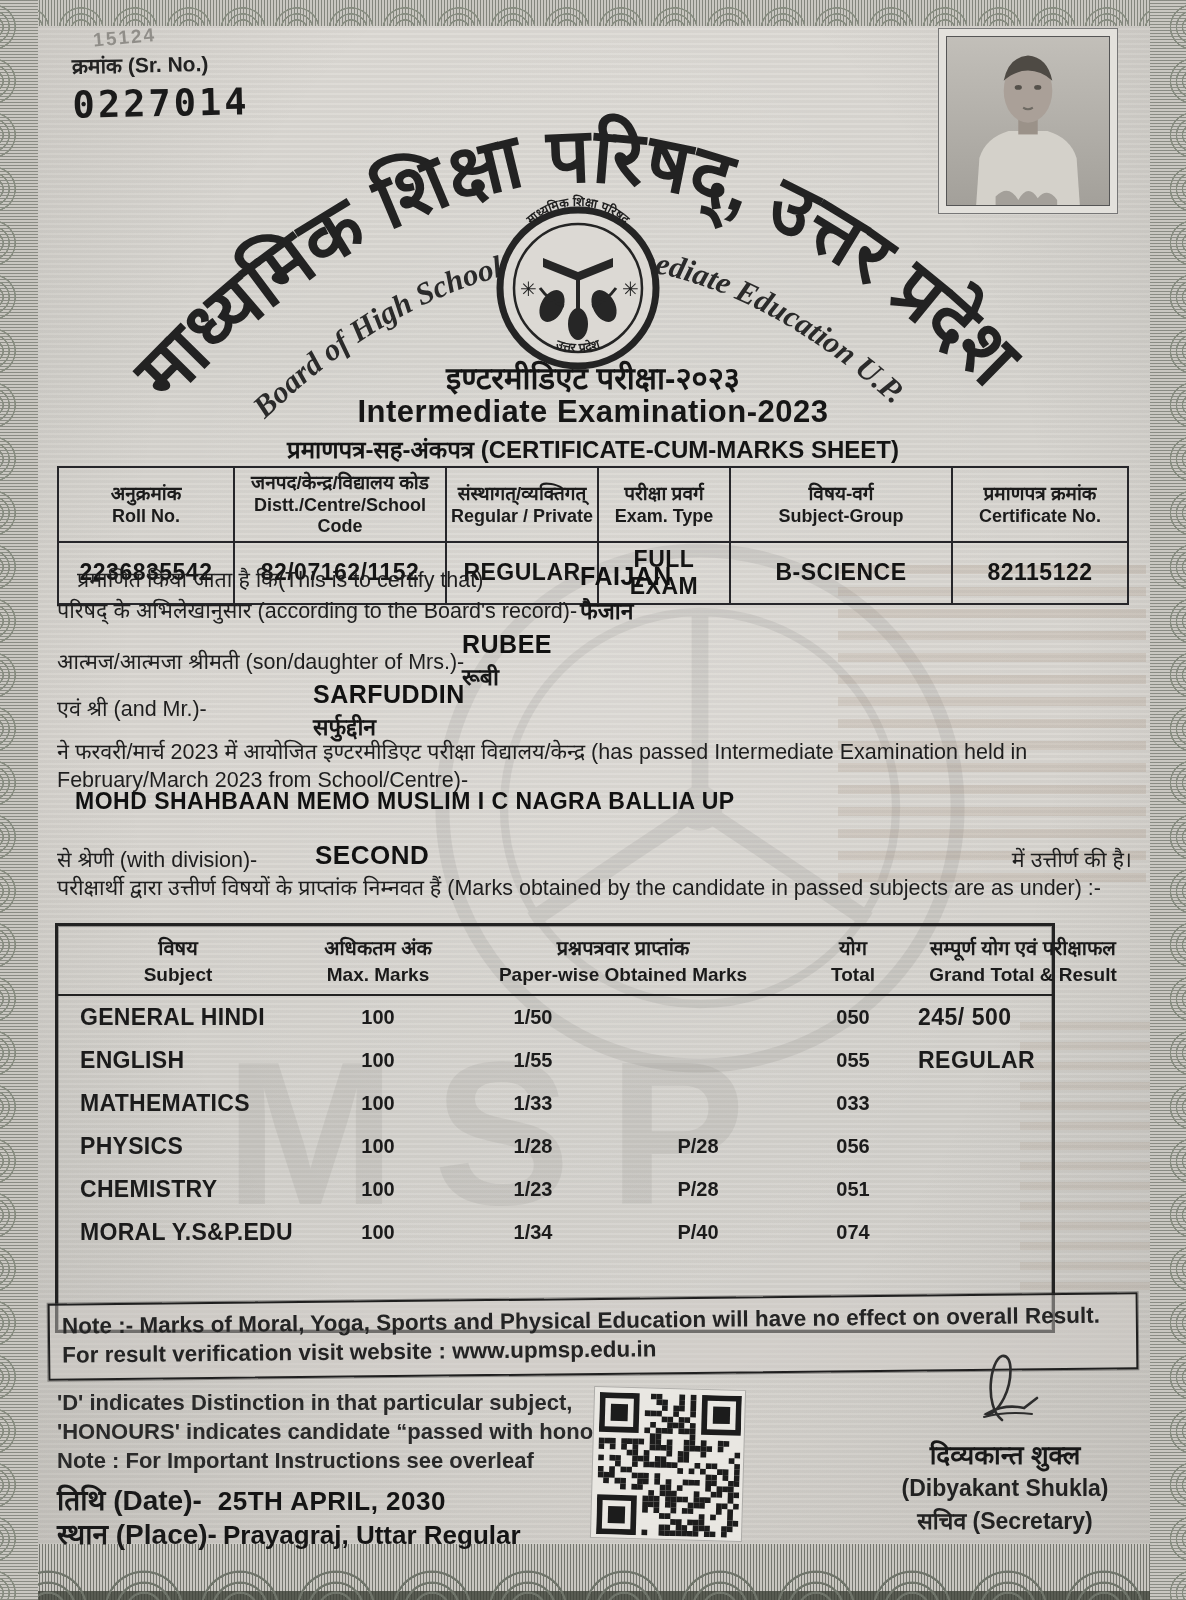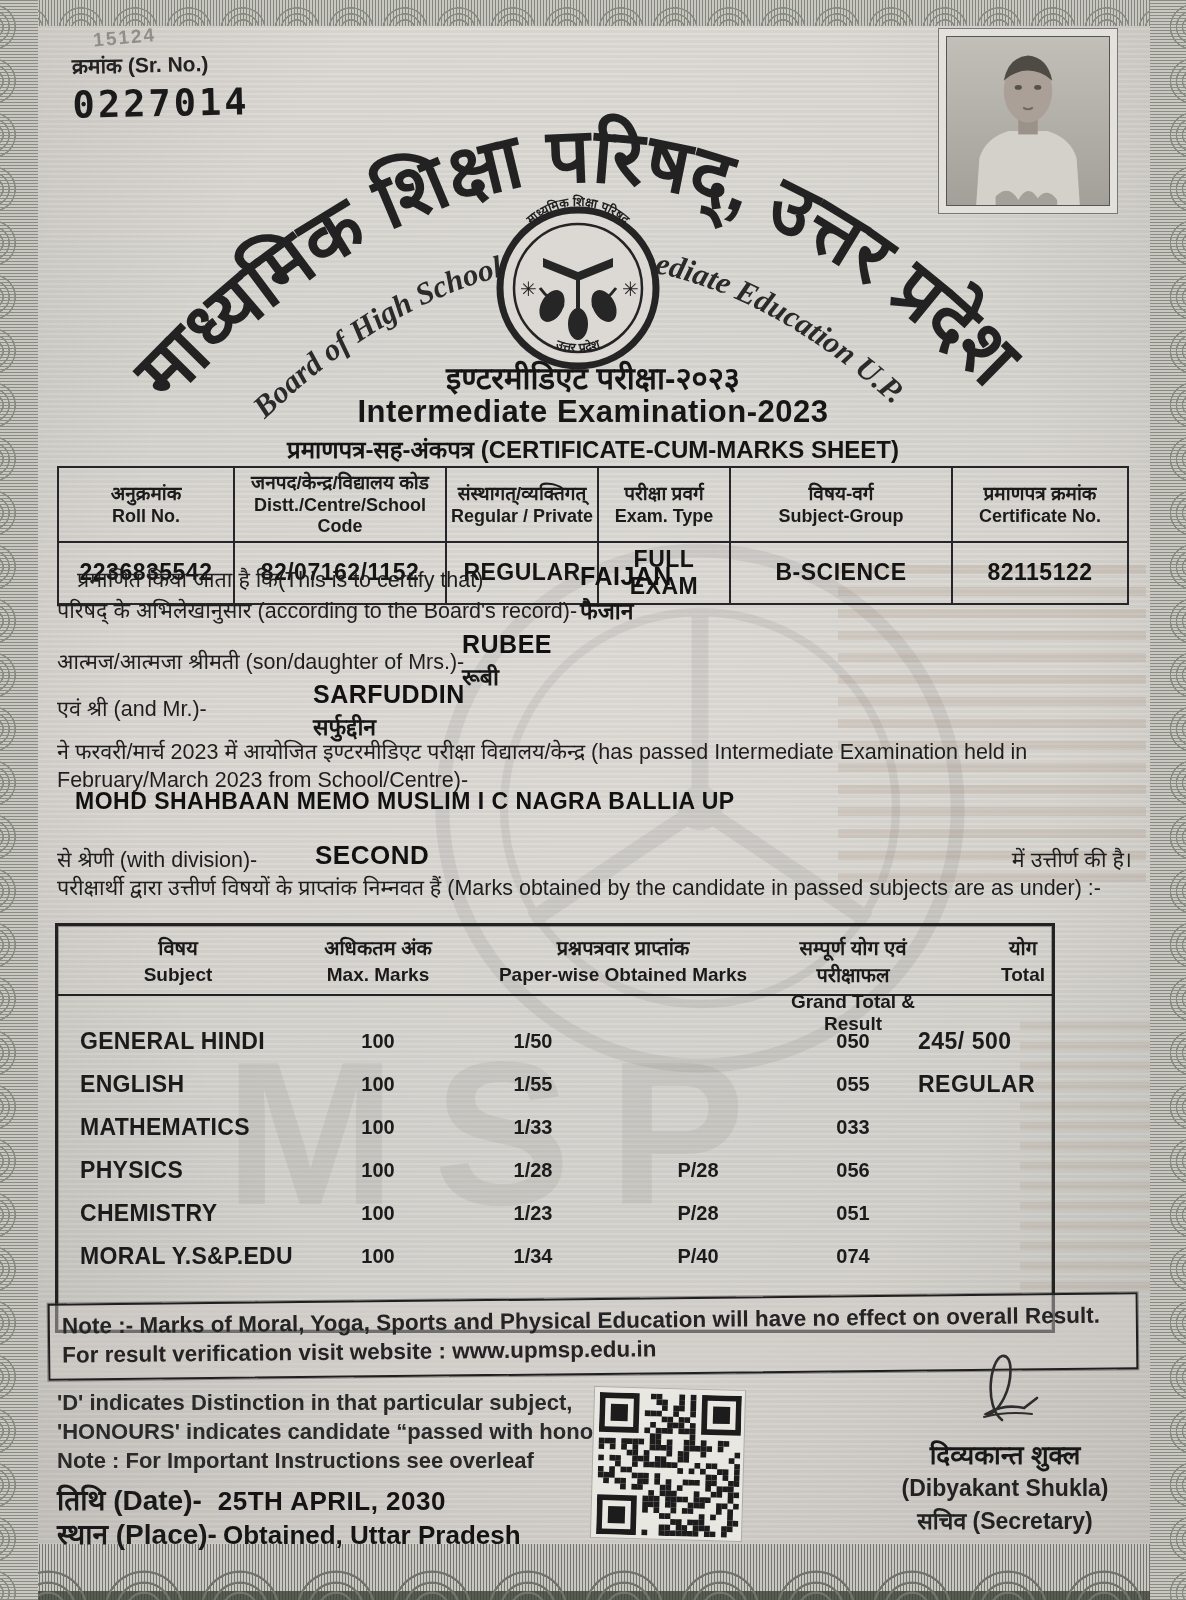--- a/index.html
+++ b/index.html
@@ -78,21 +78,21 @@
   .val-hi { font-weight:bold; font-size:23px; color:#161616; }
 
   
   .marks { position:absolute; left:55px; top:923px; width:1000px; height:410px; z-index:4;
            border:3px solid #222; box-shadow:inset 0 0 0 1px rgba(34,34,34,.35); }
   .marks-head { display:grid; grid-template-columns:240px 160px 330px 130px 210px; padding-top:8px; height:70px;
                 border-bottom:2px solid #222; }
   .marks-head .c { text-align:center; }
   .marks-head .hi { font-size:20px; font-weight:bold; color:#1a1a1a; }
   .marks-head .en { font-size:19px; font-weight:bold; color:#1a1a1a; margin-top:3px; }
-  .marks-rows { padding-top:24px; }
+  .marks-rows { padding-top:0; }
   .mrow { display:grid; grid-template-columns:240px 160px 150px 180px 130px 210px; height:43px; align-items:center; }
   .mrow .subj { padding-left:22px; font-weight:bold; font-size:23px; color:#1b1b1b; letter-spacing:.3px; }
   .mrow .num  { text-align:center; font-weight:bold; font-size:20px; color:#1b1b1b; }
   .mrow .grand{ text-align:left; font-weight:bold; font-size:23px; color:#1b1b1b; letter-spacing:.5px; }
 
   
   .notebox { position:absolute; left:48px; top:1298px; width:1090px; z-index:4; transform:rotate(-.6deg);
              border:2px solid #1f1f1f; box-shadow:0 0 0 1px rgba(31,31,31,.4); padding:6px 12px 8px; background:rgba(210,207,201,.45); }
   .notebox div { font-size:22.5px; font-weight:bold; color:#242424; line-height:1.3; }
 
@@ -274,26 +274,26 @@
         </div>
       <div class="c">
           <div class="hi">अधिकतम अंक</div>
           <div class="en">Max. Marks</div>
         </div>
       <div class="c">
           <div class="hi">प्रश्नपत्रवार प्राप्तांक</div>
           <div class="en">Paper-wise Obtained Marks</div>
         </div>
       <div class="c">
+          <div class="hi">योग</div>
+          <div class="en">Total</div>
+        </div>
+      <div class="c">
           <div class="hi">सम्पूर्ण योग एवं परीक्षाफल</div>
           <div class="en">Grand Total &amp; Result</div>
-        </div>
-      <div class="c">
-          <div class="hi">योग</div>
-          <div class="en">Total</div>
         </div>
     </div>
     <div class="marks-rows">
       <div class="mrow">
         <div class="subj">GENERAL HINDI</div>
         <div class="num">100</div>
         <div class="num">1/50</div>
         <div class="num"></div>
         <div class="num">050</div>
         <div class="grand">245/ 500</div>
@@ -346,21 +346,21 @@
     <div>For result verification visit website : www.upmsp.edu.in</div>
   </div>
 
   <div class="foot-line fn" style="left:57px; top:1390px;">'D' indicates Distinction in that particular subject,</div>
   <div class="foot-line fn" style="left:57px; top:1419px;">'HONOURS' indicates candidate “passed with honour”</div>
   <div class="foot-line fn" style="left:57px; top:1448px;">Note : For Important Instructions see overleaf</div>
   <div class="foot-line" style="left:57px; top:1480px;">
     <span class="date-lab">तिथि (Date)-</span><span class="date-val">25TH APRIL, 2030</span>
   </div>
   <div class="foot-line" style="left:57px; top:1514px;">
-    <span class="place-lab">स्थान (Place)-</span><span class="place-val">Obtained, Uttar Pradesh</span>
+    <span class="place-lab">स्थान (Place)-</span><span class="place-val">Prayagraj, Uttar Regular</span>
   </div>
 
   <div class="qr">
     <svg width="142" height="142" viewBox="0 0 150 150">
         <rect x="54" y="0" width="6" height="6" fill="#1c1c1c"></rect>
         <rect x="60" y="0" width="6" height="6" fill="#1c1c1c"></rect>
         <rect x="84" y="0" width="6" height="6" fill="#1c1c1c"></rect>
         <rect x="96" y="0" width="6" height="6" fill="#1c1c1c"></rect>
         <rect x="60" y="6" width="6" height="6" fill="#1c1c1c"></rect>
         <rect x="66" y="6" width="6" height="6" fill="#1c1c1c"></rect>

